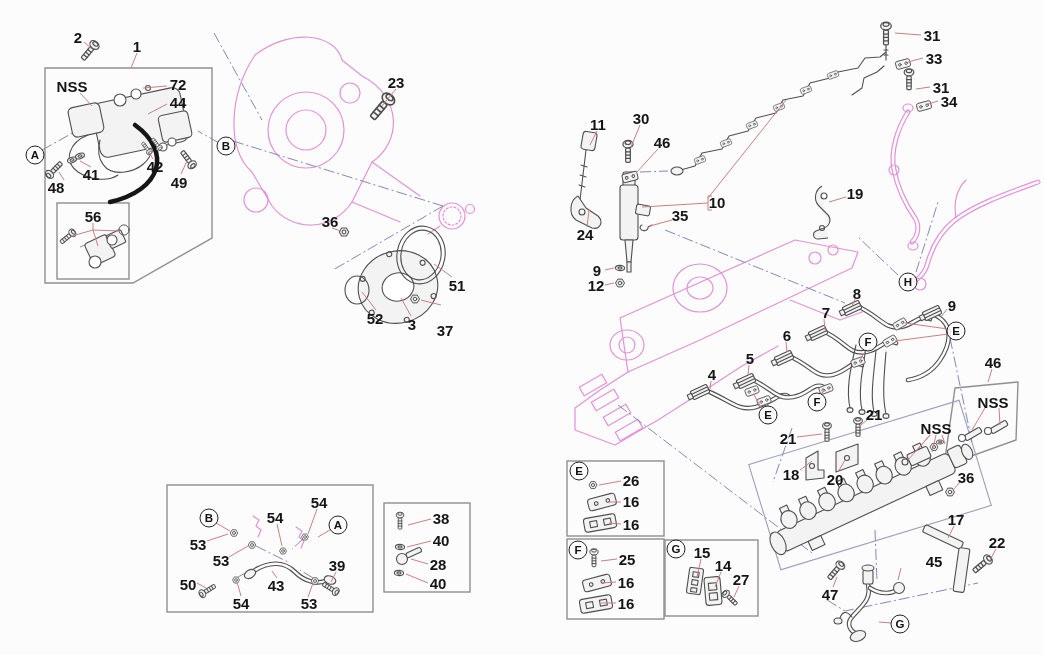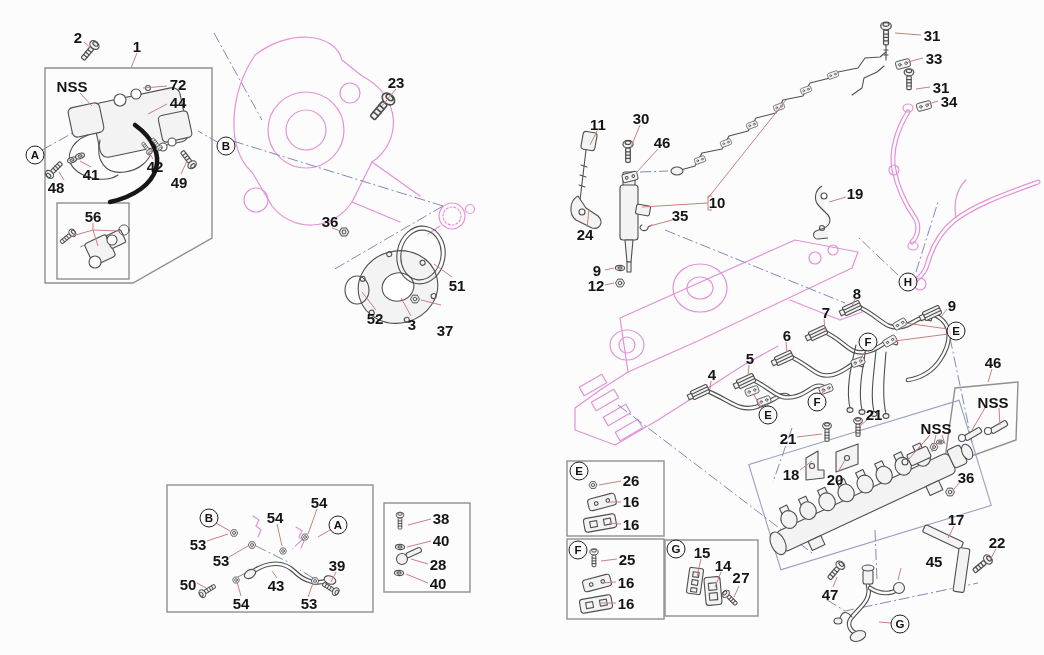--- a/index.html
+++ b/index.html
@@ -554,21 +554,21 @@
       <div class="callout" style="left: 438px; top: 564px;">28</div>
       <div class="callout" style="left: 438px; top: 583px;">40</div>
       <div class="callout" style="left: 631px; top: 480px;">26</div>
       <div class="callout" style="left: 631px; top: 501px;">16</div>
       <div class="callout" style="left: 631px; top: 524px;">16</div>
       <div class="callout" style="left: 627px; top: 559px;">25</div>
       <div class="callout" style="left: 626px; top: 582px;">16</div>
       <div class="callout" style="left: 626px; top: 603px;">16</div>
       <div class="callout" style="left: 702px; top: 552px;">15</div>
       <div class="callout" style="left: 723px; top: 565px;">14</div>
-      <div class="callout" style="left: 741px; top: 579px; font-family: Liberation Mono, monospace;">27</div>
+      <div class="callout" style="left: 741px; top: 579px;">27</div>
       <div class="nss-label" style="left: 72px; top: 86px;">NSS</div>
       <div class="nss-label" style="left: 936px; top: 428px;">NSS</div>
       <div class="nss-label" style="left: 993px; top: 402px;">NSS</div>
       <div class="circle-letter" style="left: 35px; top: 155px;">A</div>
       <div class="circle-letter" style="left: 226px; top: 146px;">B</div>
       <div class="circle-letter" style="left: 908px; top: 282px;">H</div>
       <div class="circle-letter" style="left: 956px; top: 331px;">E</div>
       <div class="circle-letter" style="left: 868px; top: 342px;">F</div>
       <div class="circle-letter" style="left: 817px; top: 402px;">F</div>
       <div class="circle-letter" style="left: 768px; top: 415px;">E</div>

